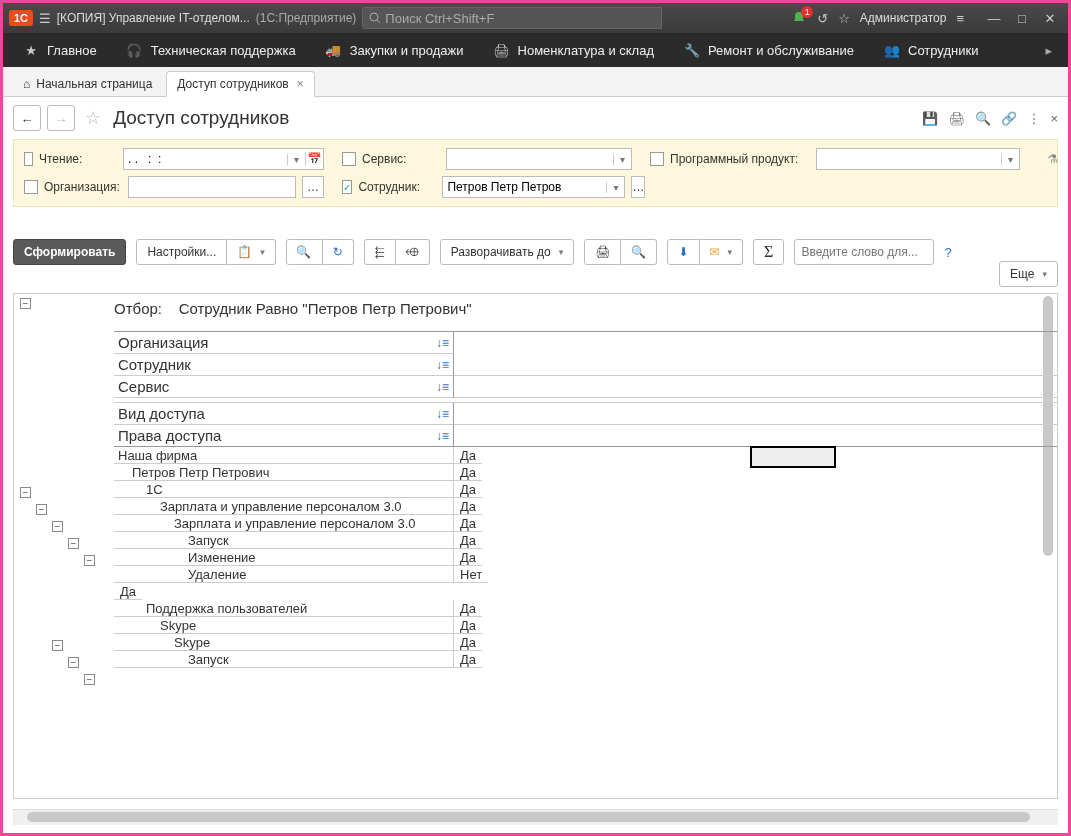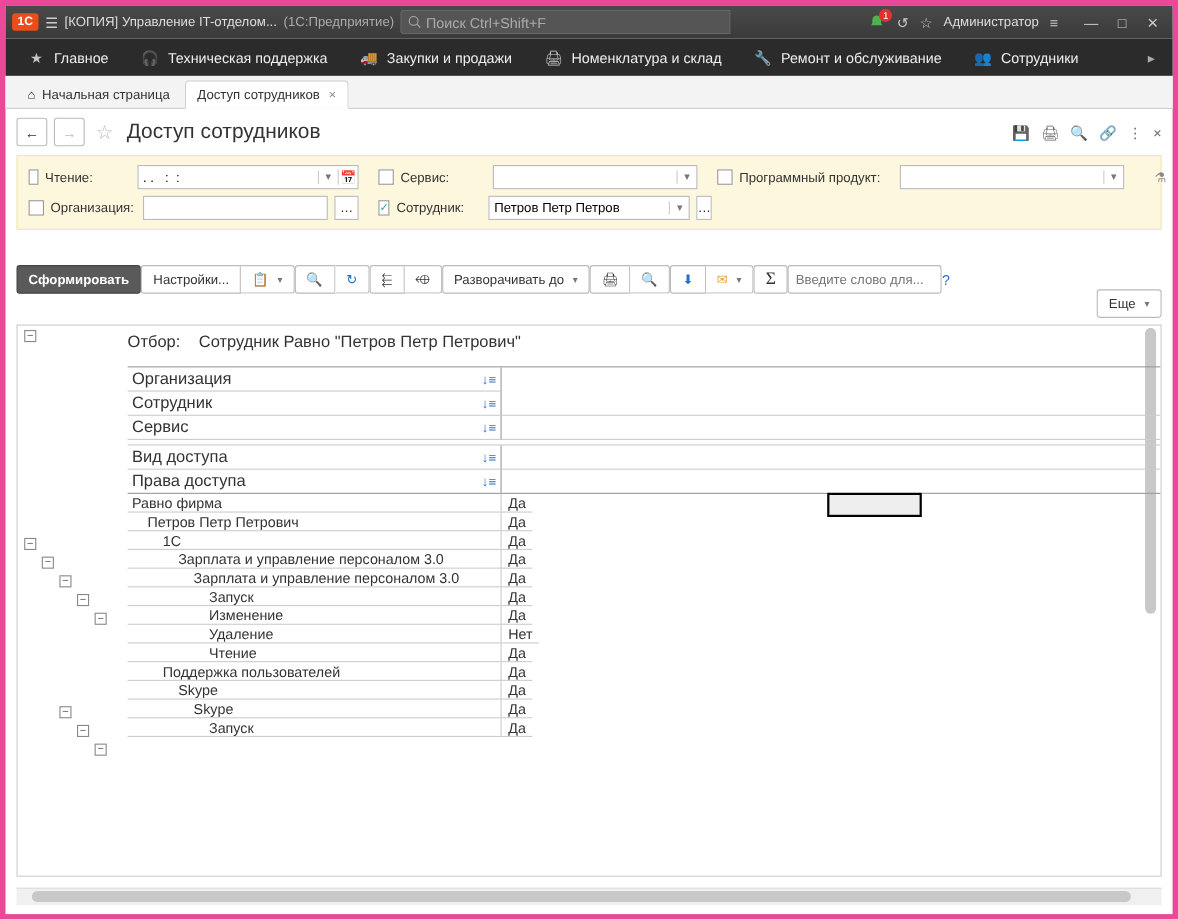--- a/index.html
+++ b/index.html
@@ -1,17 +1,17 @@
 <!DOCTYPE html>
 <html><head>
 <meta charset="utf-8">
 <style>
 html,body{margin:0;padding:0;font-family:Arial,sans-serif;font-size:13px;color:#333;background:#fff;}
 *{box-sizing:border-box;}
-.app{width:1071px;height:836px;border:5px solid #ec4899;display:flex;flex-direction:column;background:#fff;}
+.app{width:1071px;height:836px;border:3px solid #ec4899;display:flex;flex-direction:column;background:#fff;}
 .titlebar{height:30px;background:linear-gradient(#4a4a4a,#3a3a3a);color:#ddd;display:flex;align-items:center;padding:0 6px;gap:6px;}
 .logo-1c{background:#e84e1b;color:#fff;font-weight:bold;font-size:11px;padding:2px 5px;border-radius:3px;}
 .titlebar .hamb{color:#ccc;cursor:pointer;}
 .titlebar .title{font-size:12px;color:#ddd;white-space:nowrap;overflow:hidden;text-overflow:ellipsis;}
 .titlebar .sub{color:#aaa;font-size:12px;}
 .searchbox{flex:1;max-width:300px;background:#555;border:1px solid #666;border-radius:3px 0 0 3px;height:22px;display:flex;align-items:center;padding:0 6px;color:#aaa;}
 .searchbox svg{margin-right:4px;}
 .titlebar .right{margin-left:auto;display:flex;align-items:center;gap:10px;}
 .bell{position:relative;}
 .bell .badge{position:absolute;top:-4px;right:-6px;background:#e03030;color:#fff;border-radius:50%;font-size:9px;width:12px;height:12px;display:flex;align-items:center;justify-content:center;}
@@ -34,21 +34,21 @@
 .filterbar{background:#fdf7dd;border:1px solid #f0e7b8;margin:0 10px;padding:8px 10px;display:grid;grid-template-columns:300px 290px 370px 30px;gap:6px 18px;font-size:12px;}
 .filterrow{display:flex;align-items:center;gap:6px;}
 .filterrow .chk{width:14px;height:14px;border:1px solid #999;background:#fff;display:flex;align-items:center;justify-content:center;font-size:10px;color:#2a8;}
 .filterrow label{min-width:78px;}
 .finput{flex:1;height:22px;border:1px solid #bbb;background:#fff;display:flex;align-items:center;}
 .finput input{border:0;flex:1;padding:0 4px;font-size:12px;outline:none;background:transparent;}
 .finput .dd{width:18px;border-left:1px solid #ccc;text-align:center;color:#777;cursor:pointer;font-size:10px;}
 .finput .cal{width:18px;border-left:1px solid #ccc;text-align:center;color:#777;cursor:pointer;}
 .dots{width:22px;height:22px;border:1px solid #bbb;background:#fff;text-align:center;line-height:20px;cursor:pointer;}
 .funnel{color:#888;cursor:pointer;grid-row:1;grid-column:4;align-self:center;justify-self:center;}
-.toolbar{display:flex;align-items:center;gap:0;padding:10px 10px 6px;}
+.toolbar{display:flex;align-items:center;gap:10px;padding:10px 10px 6px;}
 .btn{height:26px;border:1px solid #bbb;border-radius:3px;background:#fff;display:flex;align-items:center;padding:0 10px;gap:6px;cursor:pointer;font-size:12px;}
 .btn.primary{background:#5a5a5a;color:#fff;border-color:#444;font-weight:bold;}
 .btn .dd{font-size:9px;color:#777;margin-left:2px;}
 .grp{display:flex;gap:0;}
 .grp .btn{border-radius:0;}
 .grp .btn:first-child{border-radius:3px 0 0 3px;}
 .grp .btn:last-child{border-radius:0 3px 3px 0;border-left:0;}
 .grp .btn+.btn{border-left:0;}
 .searchrep{width:140px;height:26px;border:1px solid #bbb;border-radius:3px;padding:0 6px;font-size:12px;color:#999;}
 .reportarea{flex:1;margin:0 10px 10px;border:1px solid #ccc;overflow:auto;position:relative;background:#fff;}
@@ -349,21 +349,21 @@
             <div class="row">
               <div class="c1">
                 <span>Права доступа</span>
                 <span class="sorticon">↓≡</span>
               </div>
               <div class="c2"></div>
             </div>
           </div>
         <div class="databody" id="databody">
             <div class="drow">
-              <div class="dname" style="padding-left:4px">Равно фирма</div>
+              <div class="dname" style="padding-left:4px">Наша фирма</div>
               <div class="dval">Да</div>
             </div>
             <div class="drow">
               <div class="dname" style="padding-left:18px">Петров Петр Петрович</div>
               <div class="dval">Да</div>
             </div>
             <div class="drow">
               <div class="dname" style="padding-left:32px">1С</div>
               <div class="dval">Да</div>
             </div>
@@ -381,21 +381,20 @@
             </div>
             <div class="drow">
               <div class="dname" style="padding-left:74px">Изменение</div>
               <div class="dval">Да</div>
             </div>
             <div class="drow">
               <div class="dname" style="padding-left:74px">Удаление</div>
               <div class="dval">Нет</div>
             </div>
             <div class="drow">
-              <div class="dname" style="padding-left:74px">Чтение</div>
               <div class="dval">Да</div>
             </div>
             <div class="drow">
               <div class="dname" style="padding-left:32px">Поддержка пользователей</div>
               <div class="dval">Да</div>
             </div>
             <div class="drow">
               <div class="dname" style="padding-left:46px">Skype</div>
               <div class="dval">Да</div>
             </div>

